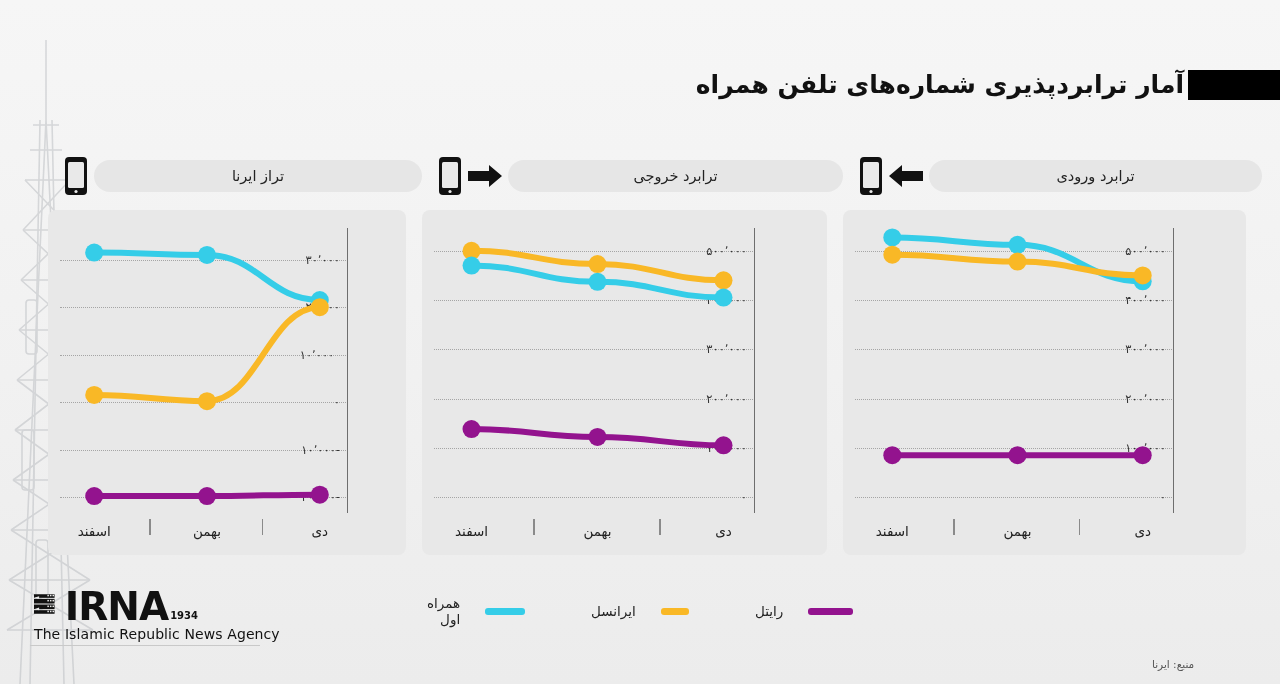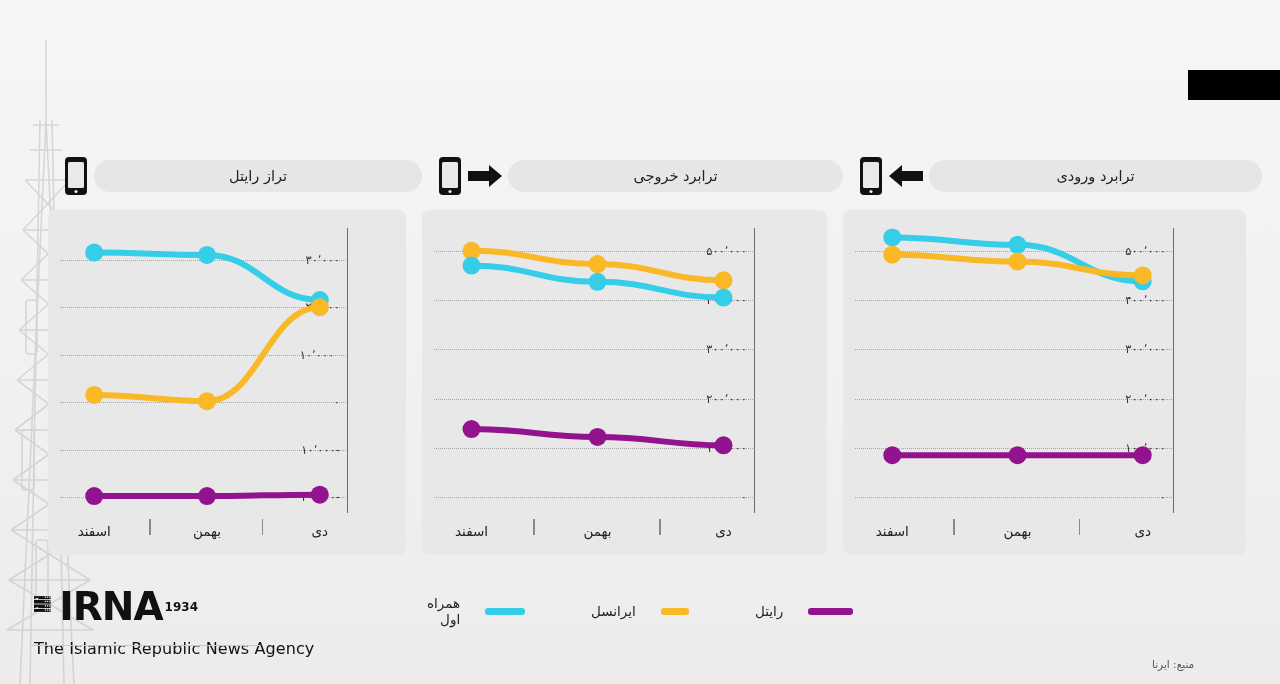--- a/index.html
+++ b/index.html
@@ -56,22 +56,22 @@
   .lg-item{display:flex;flex-direction:row;align-items:center;gap:25px;width:98px;}
   .lg-swatch{width:84px;height:7px;border-radius:3px;}
   .lg-text{font-size:13.5px;color:#222;}
 
   
   .logo{position:absolute;left:34px;top:583px;width:164px;height:56px;}
   .logo .irna-row{display:flex;align-items:flex-end;gap:2px;direction:ltr;}
   .logo .flag{display:block;}
   .logo .wordmark{font-family:"DejaVu Sans","Liberation Sans",sans-serif;
      font-size:39px;font-weight:bold;letter-spacing:-1px;line-height:.92;color:#111;}
-  .logo .year{font-size:12px;font-weight:bold;color:#111;margin-bottom:11px;}
-  .logo .tagline{direction:ltr;font-size:16px;color:#111;margin-top:14px;
+  .logo .year{font-size:10px;font-weight:bold;color:#111;margin-bottom:4px;}
+  .logo .tagline{direction:ltr;font-size:14px;color:#111;margin-top:1px;
      letter-spacing:.1px;white-space:nowrap;}
   .hr{position:absolute;left:30px;top:645px;width:230px;height:1px;background:#c9c9c9;}
 
   .source{position:absolute;left:0;right:18px;top:658px;text-align:left;
      font-size:10.5px;color:#555;direction:rtl;}
   .source{right:auto;left:1152px;}
 </style>
 </head>
 <body>
 
@@ -99,20 +99,21 @@
         <rect x="26" y="300" width="11" height="54" rx="3"></rect>
         <rect x="62" y="290" width="11" height="54" rx="3"></rect>
         <rect x="22" y="430" width="12" height="60" rx="3"></rect>
         <rect x="70" y="448" width="12" height="60" rx="3"></rect>
         <rect x="36" y="540" width="12" height="60" rx="3"></rect>
       </g>
     </svg>
   </div>
 
   <div class="title-bar"></div>
+  <div class="title-text">آمار ترابردپذیری شماره‌های تلفن همراه</div>
 
   <div class="phead h3" style="top:155px;">
     <span class="phone-ic">
       <svg width="24" height="40" viewBox="0 0 24 40">
           <rect x="1" y="1" width="22" height="38" rx="4" fill="#111"></rect>
           <rect x="4" y="6" width="16" height="26" rx="1.5" fill="#e9e9e9"></rect>
           <circle cx="12" cy="35.5" r="1.6" fill="#e9e9e9"></circle>
         </svg>
     </span>
     <span class="arrow-ic">
@@ -140,21 +141,21 @@
   </div>
 
   <div class="phead h1" style="top:155px;">
     <span class="phone-ic">
       <svg width="24" height="40" viewBox="0 0 24 40">
           <rect x="1" y="1" width="22" height="38" rx="4" fill="#111"></rect>
           <rect x="4" y="6" width="16" height="26" rx="1.5" fill="#e9e9e9"></rect>
           <circle cx="12" cy="35.5" r="1.6" fill="#e9e9e9"></circle>
         </svg>
     </span>
-    <span class="pill">تراز رایتل</span>
+    <span class="pill">تراز ایرنا</span>
   </div>
 
   <div class="panels">
     <div class="panel p1">
       <div class="chart" id="chart0">
           <div class="grid" style="right: 58px; width: 288px; top: 49.7273px;"></div>
           <div class="ylab" style="right: 66px; top: 49.7273px; width: 46px; text-align: right;">۳۰٬۰۰۰</div>
           <div class="grid" style="right: 58px; width: 288px; top: 97.1818px;"></div>
           <div class="ylab" style="right: 66px; top: 97.1818px; width: 46px; text-align: right;">۲۰٬۰۰۰</div>
           <div class="grid" style="right: 58px; width: 288px; top: 144.636px;"></div>

